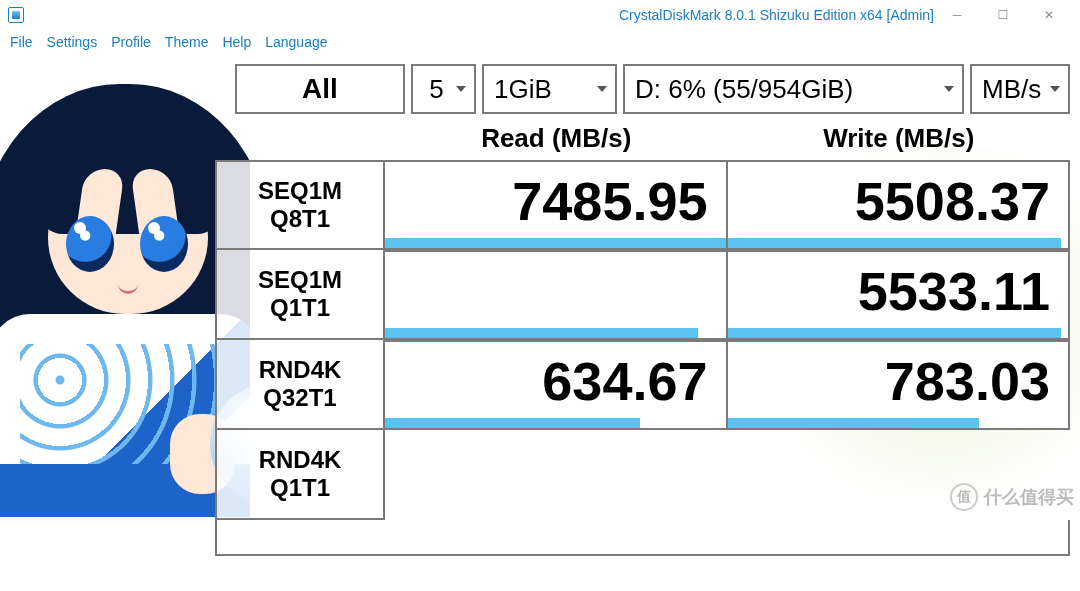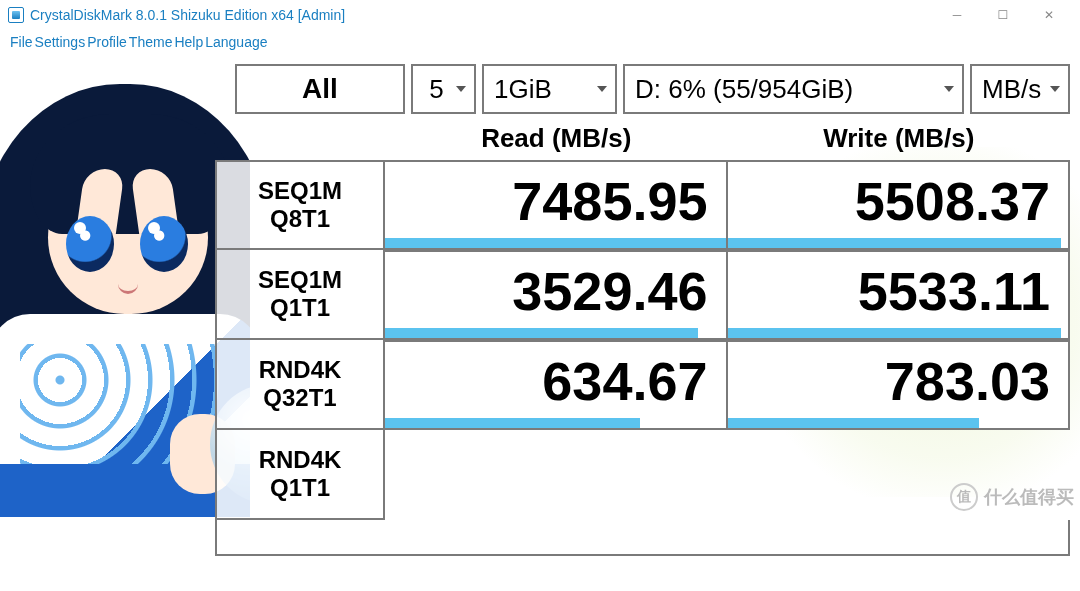--- a/index.html
+++ b/index.html
@@ -1,24 +1,24 @@
 <!DOCTYPE html>
 <html><head>
 <meta charset="utf-8">
 <style>
   * { box-sizing: border-box; margin: 0; padding: 0; }
   html, body { width: 1080px; height: 591px; font-family: "Segoe UI", Arial, sans-serif; background: #fff; overflow: hidden; }
-  .window { width: 1080px; height: 517px; position: relative; background: #fff; }
+  .window { width: 1080px; height: 517px; position: relative; background: #fff; text-align: right; }
   .titlebar { height: 30px; display: flex; align-items: center; padding: 0 8px; color: #1a7fc1; font-size: 14px; }
   .titlebar .app-icon { width: 16px; height: 16px; margin-right: 6px; border: 1px solid #1a7fc1; border-radius: 2px; display: inline-block; position: relative; }
   .titlebar .app-icon::after { content:""; position:absolute; inset:3px; background: linear-gradient(#6fc2f0,#1a7fc1); border-radius:1px;}
   .titlebar .title { flex: 1; }
   .win-controls { display: flex; gap: 0; }
   .win-btn { width: 46px; height: 30px; display:flex; align-items:center; justify-content:center; color:#888; font-size:12px; }
-  .menubar { height: 24px; display: flex; align-items: center; gap: 2px; padding: 0 10px; color: #1a7fc1; font-size: 14px; }
+  .menubar { height: 24px; display: flex; align-items: center; gap: 14px; padding: 0 10px; color: #1a7fc1; font-size: 14px; }
   .menubar span { cursor: default; }
   .content { position: absolute; left:0; top:54px; right:0; bottom:0; }
   .bg-art { position:absolute; left:0; top:0; width:250px; height:100%; overflow:hidden; pointer-events:none; }
   .bg-green { position:absolute; right:0; bottom:20px; width:350px; height:350px; background: radial-gradient(circle at 60% 50%, rgba(210,230,150,0.35), rgba(210,230,150,0.15) 50%, transparent 70%); pointer-events:none;}
   .watermark { position:absolute; right:6px; bottom:6px; display:flex; align-items:center; gap:6px; color:#bbb; font-size:18px; font-weight:600; pointer-events:none; }
   .watermark .badge { width:28px; height:28px; border-radius:50%; border:2px solid #ccc; display:flex; align-items:center; justify-content:center; font-size:14px; }
 
   .panel { position:absolute; left:215px; top:10px; right:10px; }
   .ctl-row { display:flex; gap:6px; height:50px;padding-left:20px; }
   .all-cell { width:170px; border:2px solid #7a7a7a; display:flex; align-items:center; justify-content:center; font-weight:700; font-size:28px; background:#fff; }
@@ -140,21 +140,20 @@
               <span>5508.37</span>
               <div class="bar" style="width:98%"></div>
             </div>
           </div>
           <div class="data-row">
             <div class="lbl-cell">
               <span>SEQ1M</span>
               <span>Q1T1</span>
             </div>
             <div class="val-cell">
-              <span>3529.46</span>
               <div class="bar" style="width:92%"></div>
             </div>
             <div class="val-cell">
               <span>5533.11</span>
               <div class="bar" style="width:98%"></div>
             </div>
           </div>
           <div class="data-row">
             <div class="lbl-cell">
               <span>RND4K</span>

